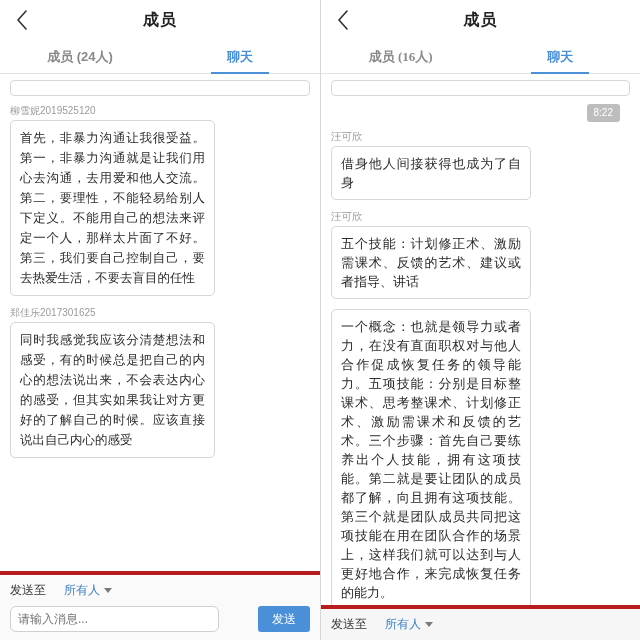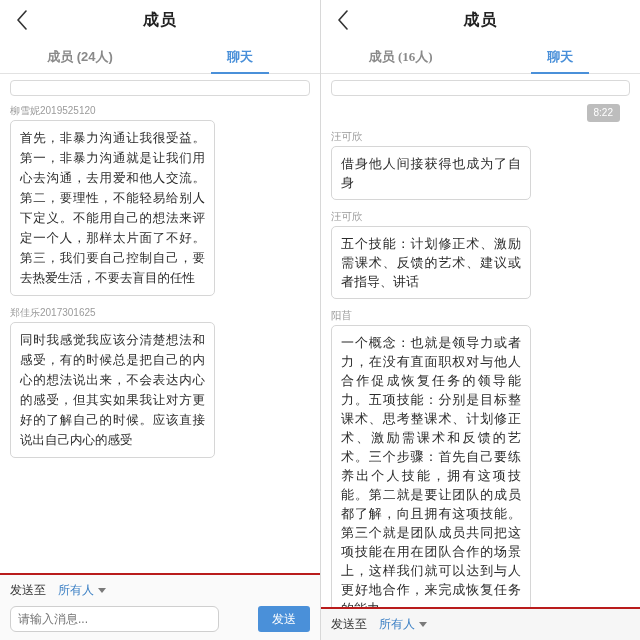--- a/index.html
+++ b/index.html
@@ -141,35 +141,35 @@
     padding: 1px 7px;
     border-radius: 3px;
   }
   .time-chip.right-align {
     margin: 2px 10px 8px auto;
   }
 
   
   .footer {
     flex: 0 0 auto;
-    border-top: 2px solid #b91c1c;
+    border-top: 4px solid #b91c1c;
     background: #fafafa;
     padding: 7px 10px 0 10px;
   }
   .send-to-row {
     display: flex;
     align-items: center;
     font-size: 12px;
     color: #333333;
     margin-bottom: 7px;
   }
   .send-to-label { color: #333333; }
   .send-to-value {
     color: #3a7fc4;
-    margin-left: 12px;
+    margin-left: 18px;
   }
   .caret {
     margin-left: 4px;
     width: 0; height: 0;
     border-left: 4px solid transparent;
     border-right: 4px solid transparent;
     border-top: 5px solid #7a7a7a;
   }
   .input-row {
     display: flex;
@@ -280,21 +280,20 @@
         <div class="msg-name">汪可欣</div>
         <div class="bubble">借身他人间接获得也成为了自身</div>
       </div>
 
       <div class="msg">
         <div class="msg-name">汪可欣</div>
         <div class="bubble">五个技能：计划修正术、激励需课术、反馈的艺术、建议或者指导、讲话</div>
       </div>
 
       <div class="msg">
-        <div class="msg-name">阳苜</div>
         <div class="bubble">一个概念：也就是领导力或者力，在没有直面职权对与他人合作促成恢复任务的领导能力。五项技能：分别是目标整课术、思考整课术、计划修正术、激励需课术和反馈的艺术。三个步骤：首先自己要练养出个人技能，拥有这项技能。第二就是要让团队的成员都了解，向且拥有这项技能。第三个就是团队成员共同把这项技能在用在团队合作的场景上，这样我们就可以达到与人更好地合作，来完成恢复任务的能力。</div>
       </div>
 
     </div>
 
     <div class="footer">
       <div class="send-to-row">
         <span class="send-to-label">发送至</span>
         <span class="send-to-value">所有人</span>
         <span class="caret"></span>

